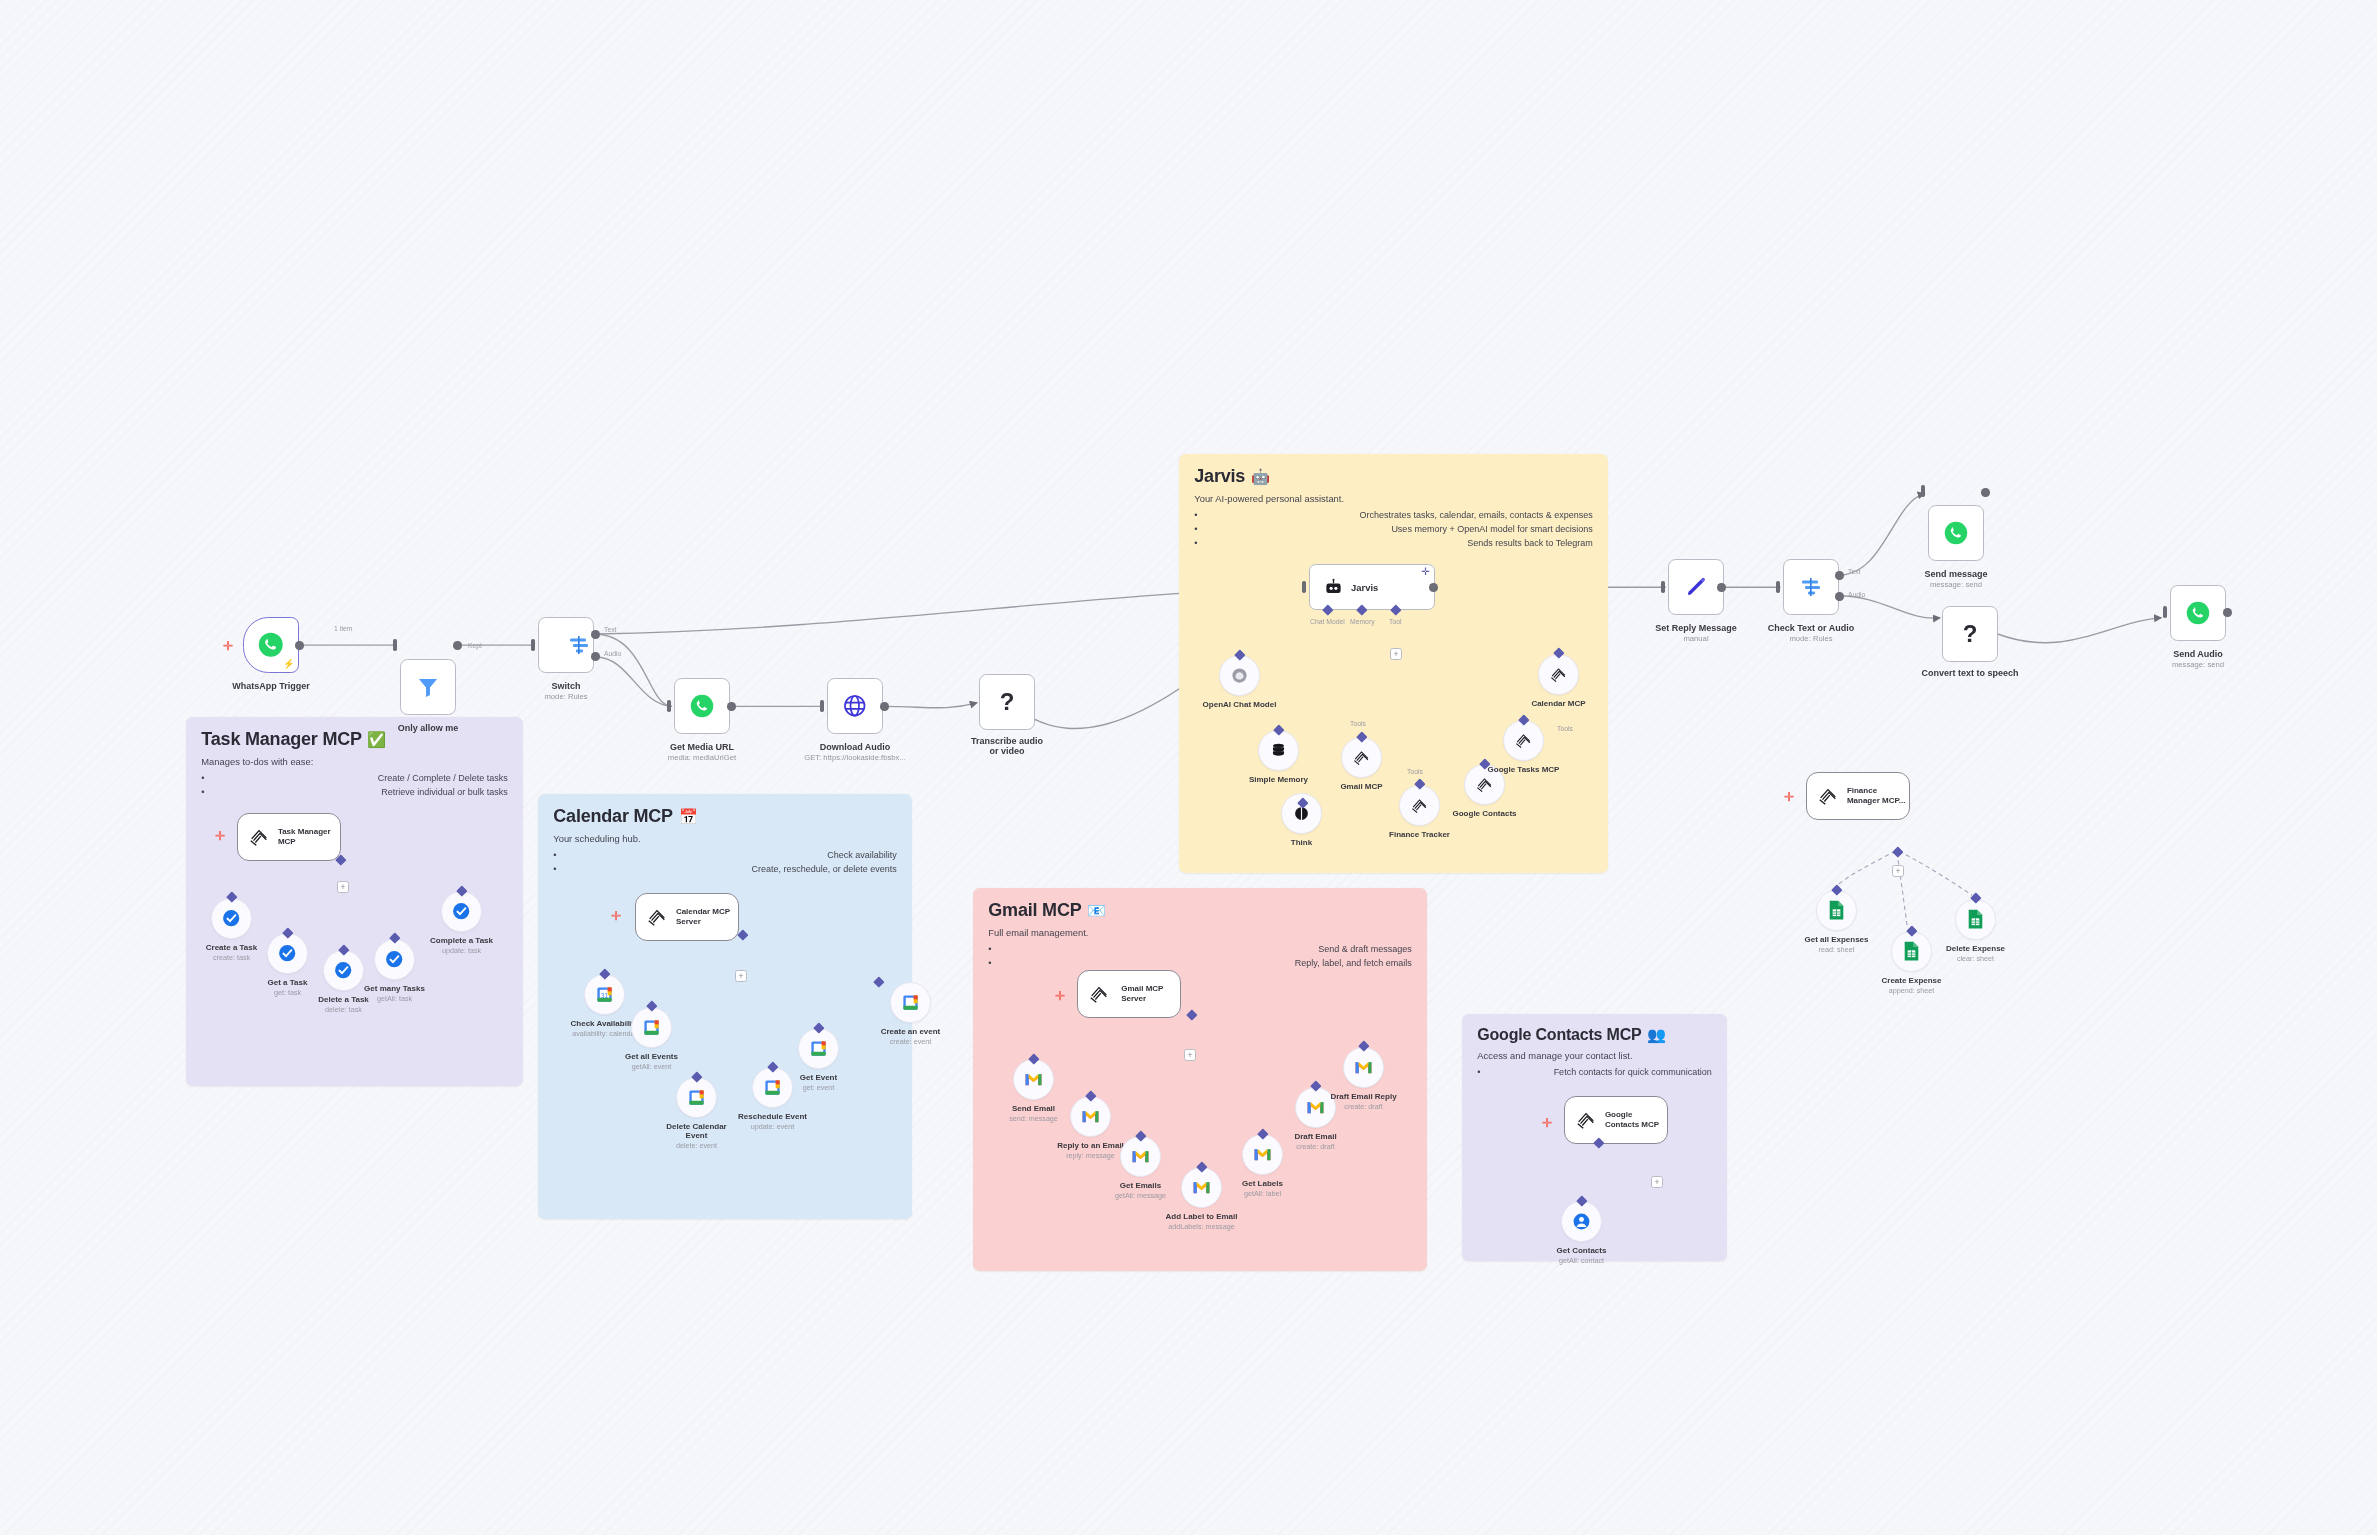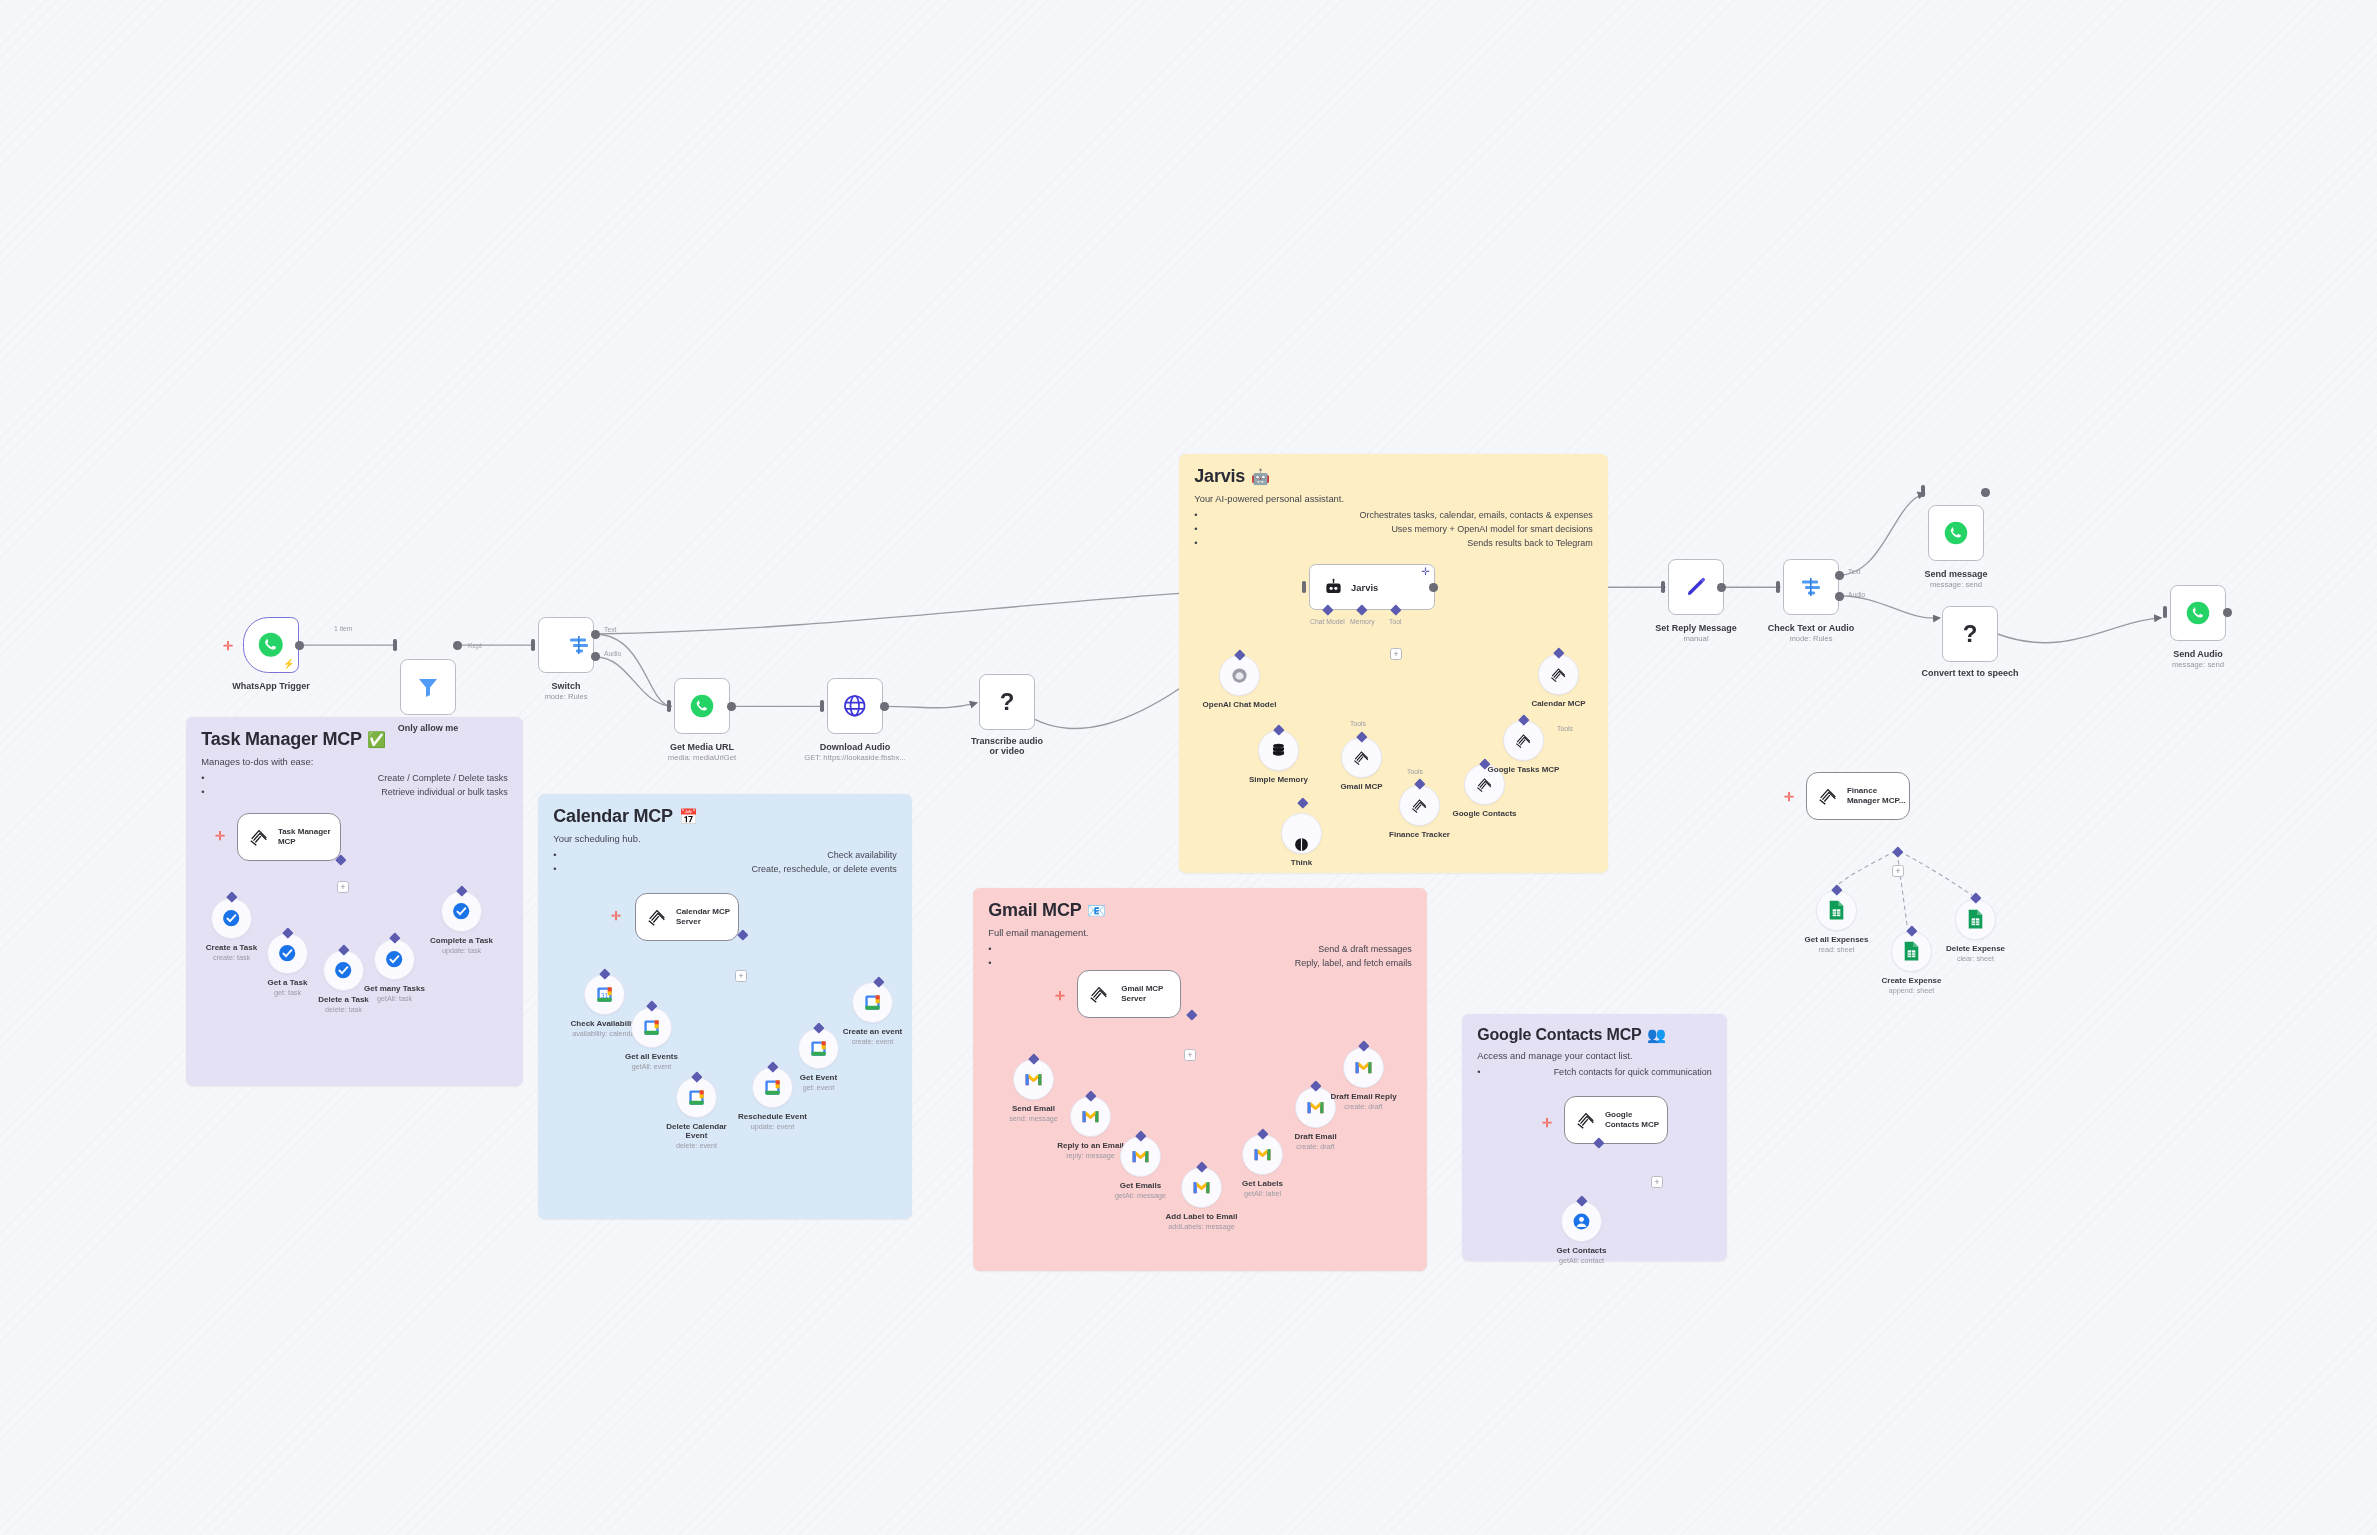--- a/index.html
+++ b/index.html
@@ -390,21 +390,21 @@
         <rect x="5" y="13" width="14" height="3"></rect>
           <ellipse cx="12" cy="16" rx="7" ry="2.6"></ellipse>
       </svg>
     </span>
     <div class="caption">
       <span class="cap-title">Simple Memory</span>
     </div>
   </div>
   <div class="diamond" style="left:1275px;top:726px;"></div>
 
-  <div class="tool" style="left:1281px;top:813px;align-items:flex-end;">
+  <div class="tool" style="left:1281px;top:793px;">
     <span>
       <svg class="svgicon" width="17" height="17" viewBox="0 0 24 24">
           <circle cx="12" cy="12" r="9" fill="#17171d"></circle>
           <rect x="11.2" y="3" width="1.6" height="18" fill="#fafaff"></rect>
         </svg>
     </span>
     <div class="caption">
       <span class="cap-title">Think</span>
     </div>
   </div>
@@ -739,21 +739,21 @@
           <rect x="16" y="3" width="5" height="5" fill="#ea4335"></rect>
       </svg>
     </span>
     <div class="caption">
       <span class="cap-title">Get Event</span>
       <span class="cap-sub">get: event</span>
     </div>
   </div>
   <div class="diamond" style="left:815px;top:1024px;"></div>
 
-  <div class="tool" style="left:852px;top:982px;">
+  <div class="tool" style="left:890px;top:982px;">
     <span>
       <svg class="svgicon" width="19" height="19" viewBox="0 0 24 24">
         <rect x="3" y="3" width="18" height="18" rx="2" fill="#4285f4"></rect>
           <rect x="6" y="6" width="12" height="12" fill="#fff"></rect>
         <rect x="3" y="16" width="18" height="5" rx="1" fill="#34a853"></rect>
           <rect x="16" y="3" width="5" height="10" fill="#fbbc04"></rect>
           <rect x="16" y="3" width="5" height="5" fill="#ea4335"></rect>
       </svg>
     </span>
     <div class="caption">

